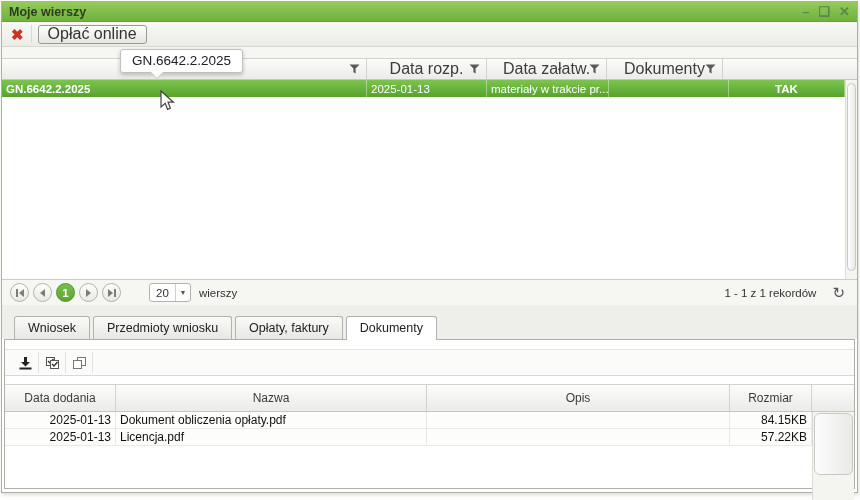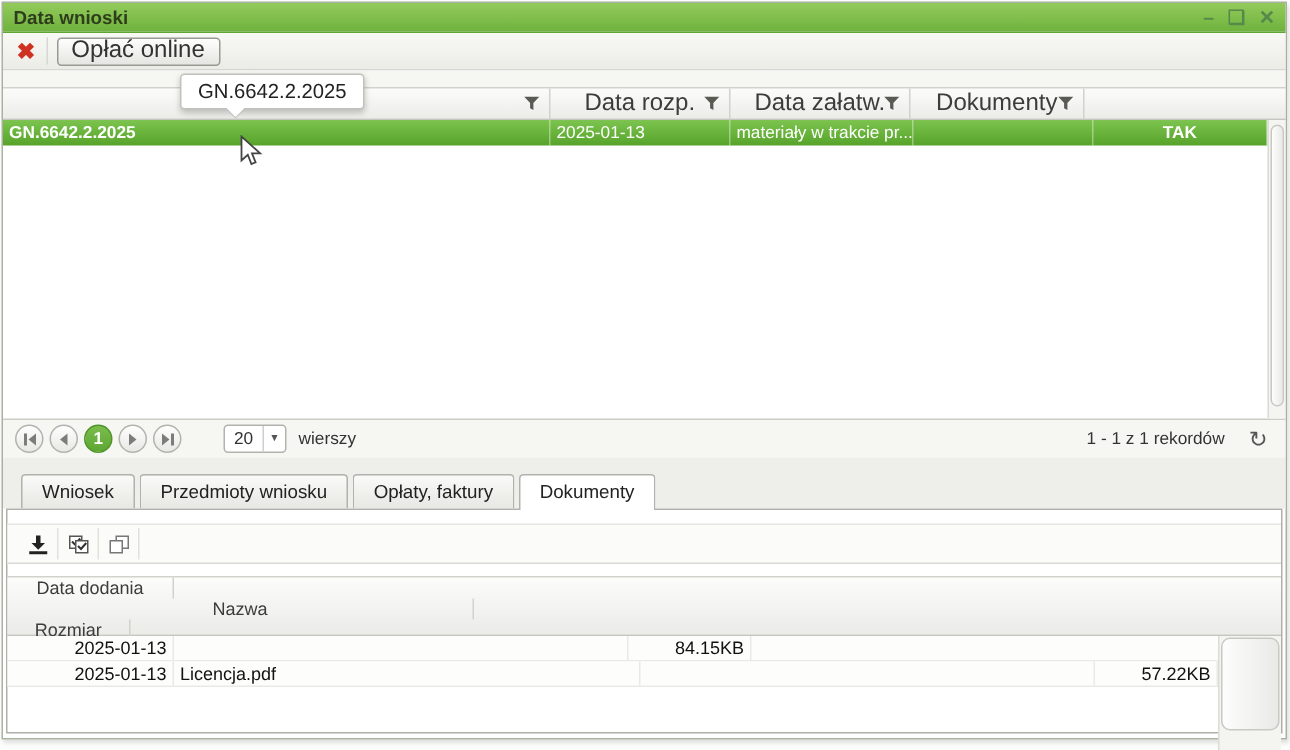--- a/index.html
+++ b/index.html
@@ -63,22 +63,22 @@
   .tab { height:23px; line-height:22px; padding:0 13px; margin-right:3px; font-size:12.5px; color:#222;
          border:1px solid #b2b2ac; border-bottom:none; border-radius:3px 3px 0 0;
          background:linear-gradient(#fafaf8,#e7e7e3); position:relative; }
   .tab.active { background:#fff; height:24px; margin-bottom:-1px; z-index:3; }
 
   
   .panel { position:absolute; left:2px; right:2px; top:337px; bottom:3px; border:1px solid #b0b0aa; background:#fff; }
   .doc-toolbar { height:27px; margin-top:9px; border-top:1px solid #e6e6e1; border-bottom:1px solid #d9d9d3;
                  background:#fbfbf9; display:flex; align-items:center; padding-left:7px; }
   .icon-btn { width:27px; height:21px; display:flex; align-items:center; justify-content:center; border-right:1px solid #e2e2dc; }
-  .doc-head { display:flex; height:40px; margin-top:8px; background:linear-gradient(#fcfcfb,#ebebe8);
-              border-top:1px solid #d2d2cc; border-bottom:1px solid #c6c6c0;flex-direction:column; }
+  .doc-head { display:flex; height:28px; margin-top:8px; background:linear-gradient(#fcfcfb,#ebebe8);
+              border-top:1px solid #d2d2cc; border-bottom:1px solid #c6c6c0; }
   .dh-cell { display:flex; align-items:center; justify-content:center; font-size:12px; color:#3c3c3c; border-right:1px solid #d2d2cc; }
   .doc-body { display:flex; height:104px; }
   .doc-rows { width:807px; }
   .doc-row { display:flex; height:17px; font-size:12px; color:#111; border-bottom:1px solid #e9e9e5; background:#fdfdfc; }
   .doc-row .c { border-right:1px solid #e9e9e5; display:flex; align-items:center; padding:0 4px; overflow:hidden; white-space:nowrap; }
   .r-right { justify-content:flex-end; }
   .doc-scroll { flex:1; background:#f4f4f1; border-left:1px solid #dcdcd6; position:relative; }
 
   
   .w1{width:365px;} .w2{width:120px;} .w3{width:122px;} .w4{width:120px;} .w5{width:116px;}
@@ -95,21 +95,21 @@
 
   .cursor { position:absolute; left:160px; top:90px; z-index:10; }
 </style>
 </head>
 <body>
 
 <div id="stage">
   <div class="window">
 
     <div class="titlebar">
-      <span class="title">Data wnioski</span>
+      <span class="title">Moje wierszy</span>
       <span class="win-controls">
         <span>–</span>
         <span>❑</span>
         <span>✕</span>
       </span>
     </div>
 
     <div class="toolbar">
       <span class="red-x">✖</span>
       <span class="tb-sep"></span>
@@ -211,27 +211,29 @@
         <div class="icon-btn">
           <svg width="15" height="14" viewBox="0 0 15 14">
               <rect x="5.5" y="1.5" width="8" height="8" fill="#fff" stroke="#777"></rect>
               <rect x="1.5" y="4.5" width="8" height="8" fill="#fff" stroke="#777"></rect>
             </svg>
         </div>
       </div>
       <div class="doc-head">
         <div class="dh-cell d1">Data dodania</div>
         <div class="dh-cell d2">Nazwa</div>
+        <div class="dh-cell d3">Opis</div>
         <div class="dh-cell d4">Rozmiar</div>
         <div class="dh-cell" style="flex:1;border-right:none"></div>
       </div>
       <div class="doc-body">
         <div class="doc-rows">
           <div class="doc-row">
             <div class="c d1 r-right">2025-01-13</div>
+            <div class="c d2">Dokument obliczenia opłaty.pdf</div>
             <div class="c d3"></div>
             <div class="c d4 r-right">84.15KB</div>
           </div>
           <div class="doc-row">
             <div class="c d1 r-right">2025-01-13</div>
             <div class="c d2">Licencja.pdf</div>
             <div class="c d3"></div>
             <div class="c d4 r-right">57.22KB</div>
           </div>
         </div>

